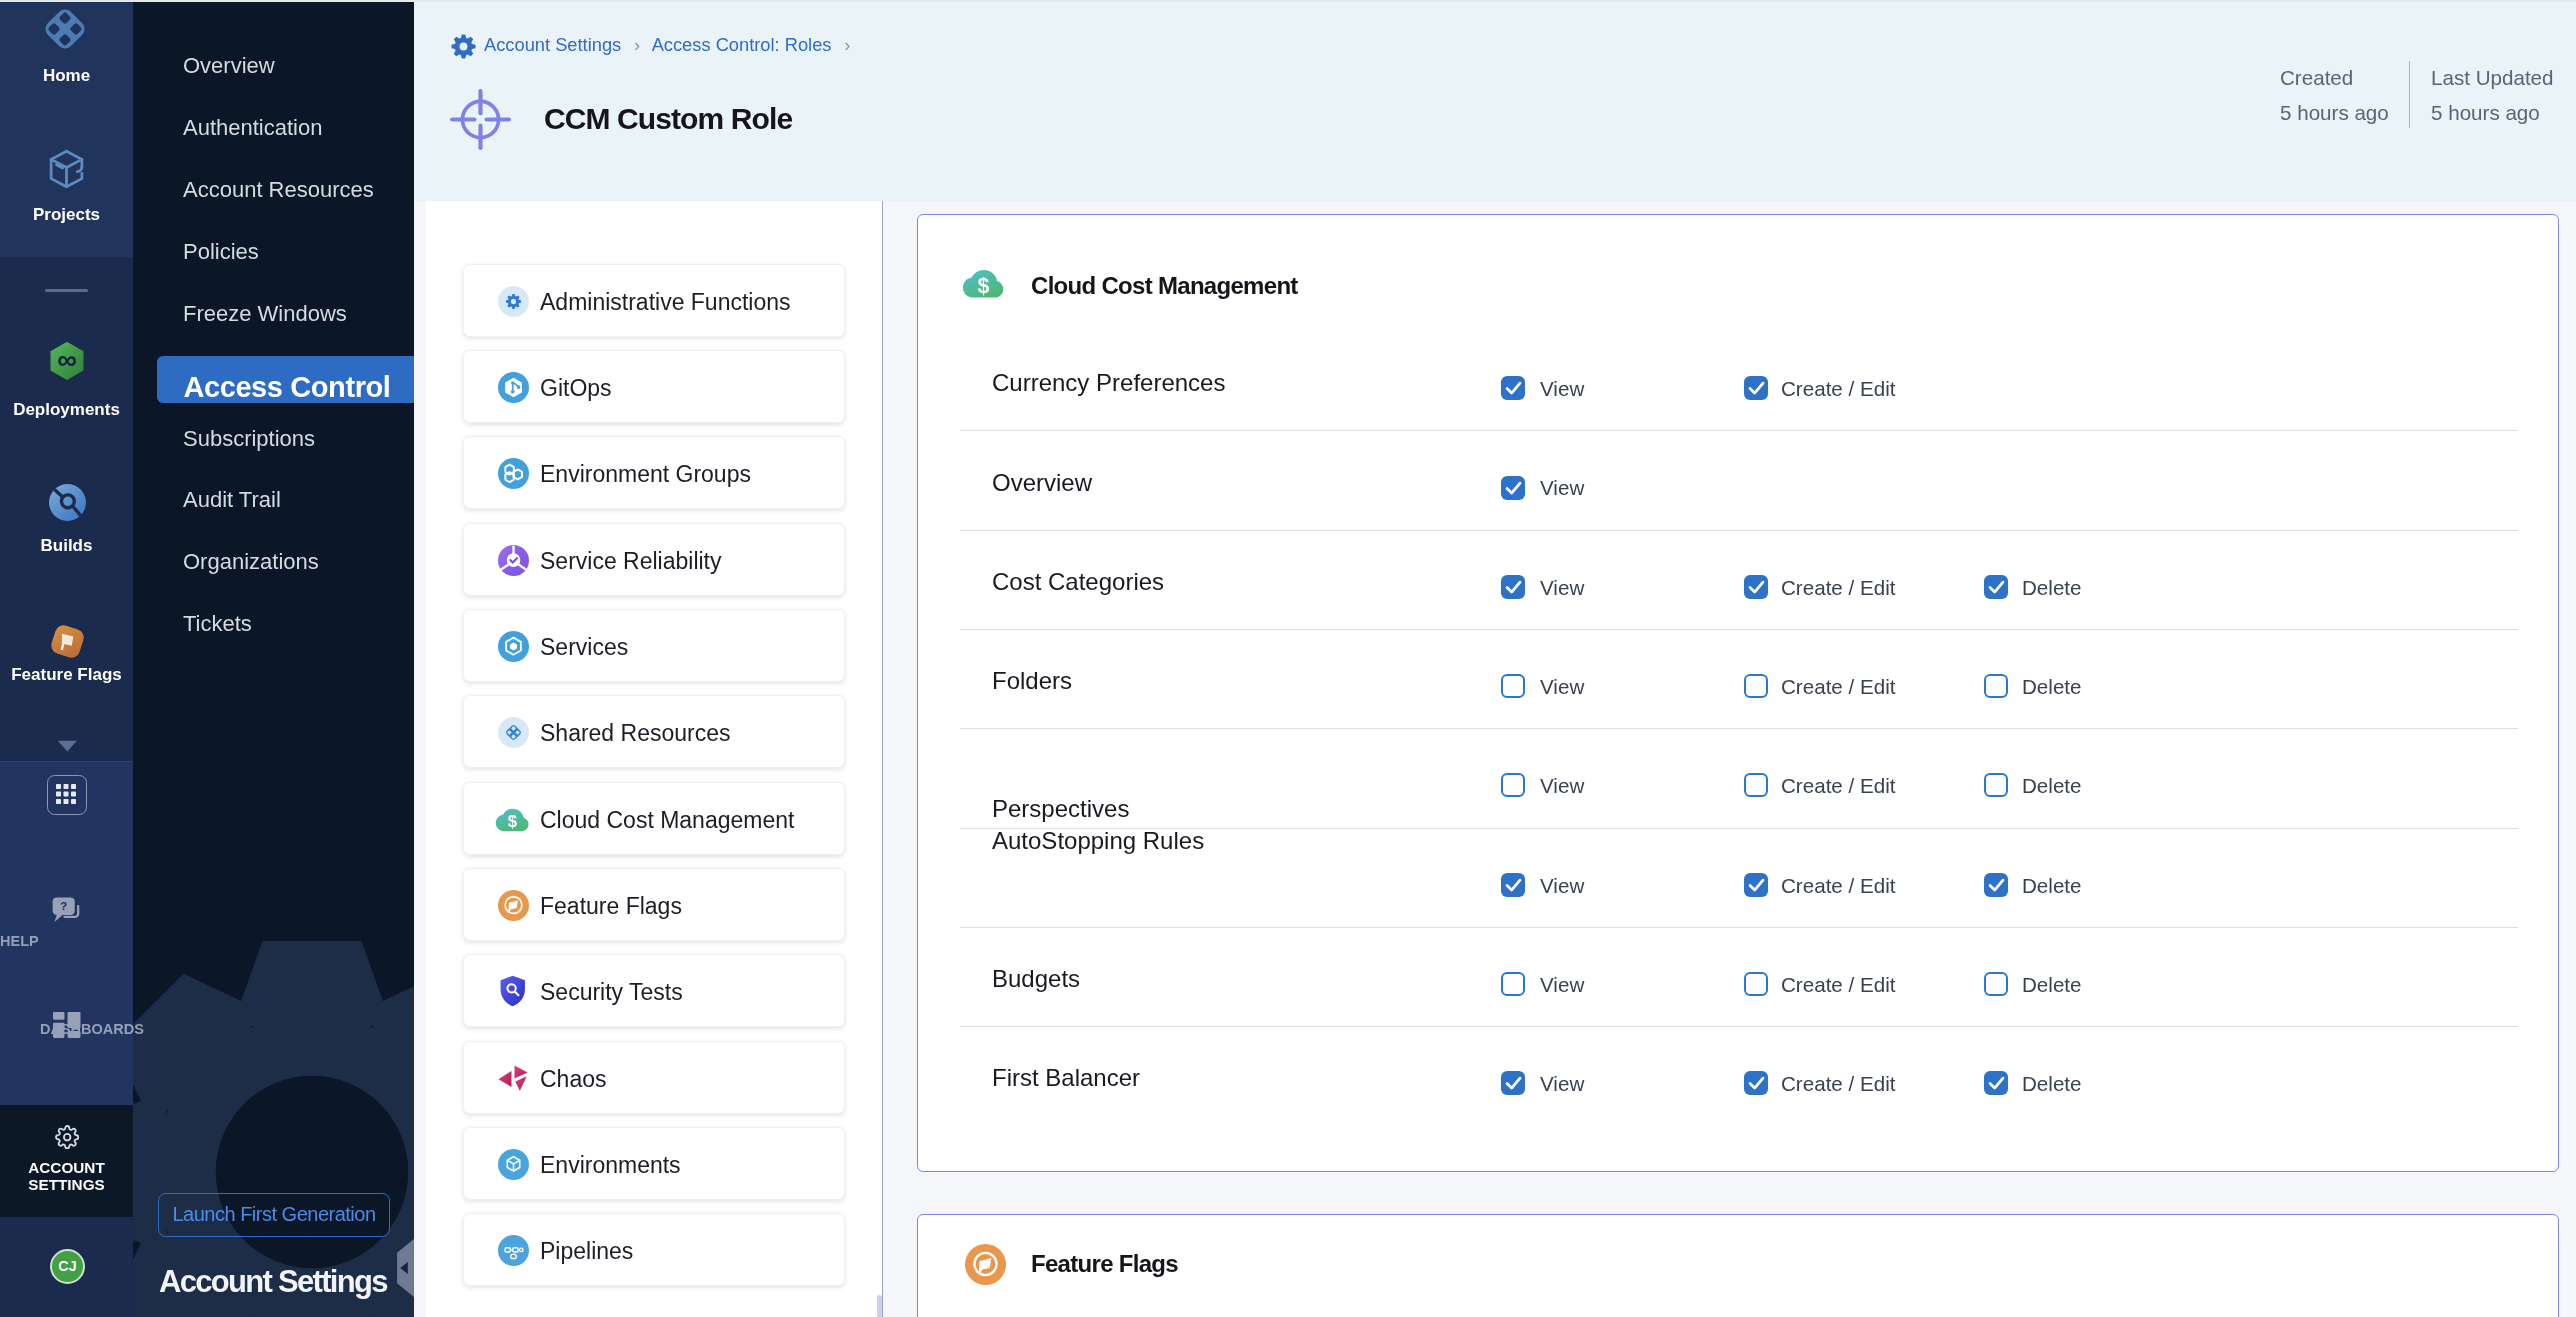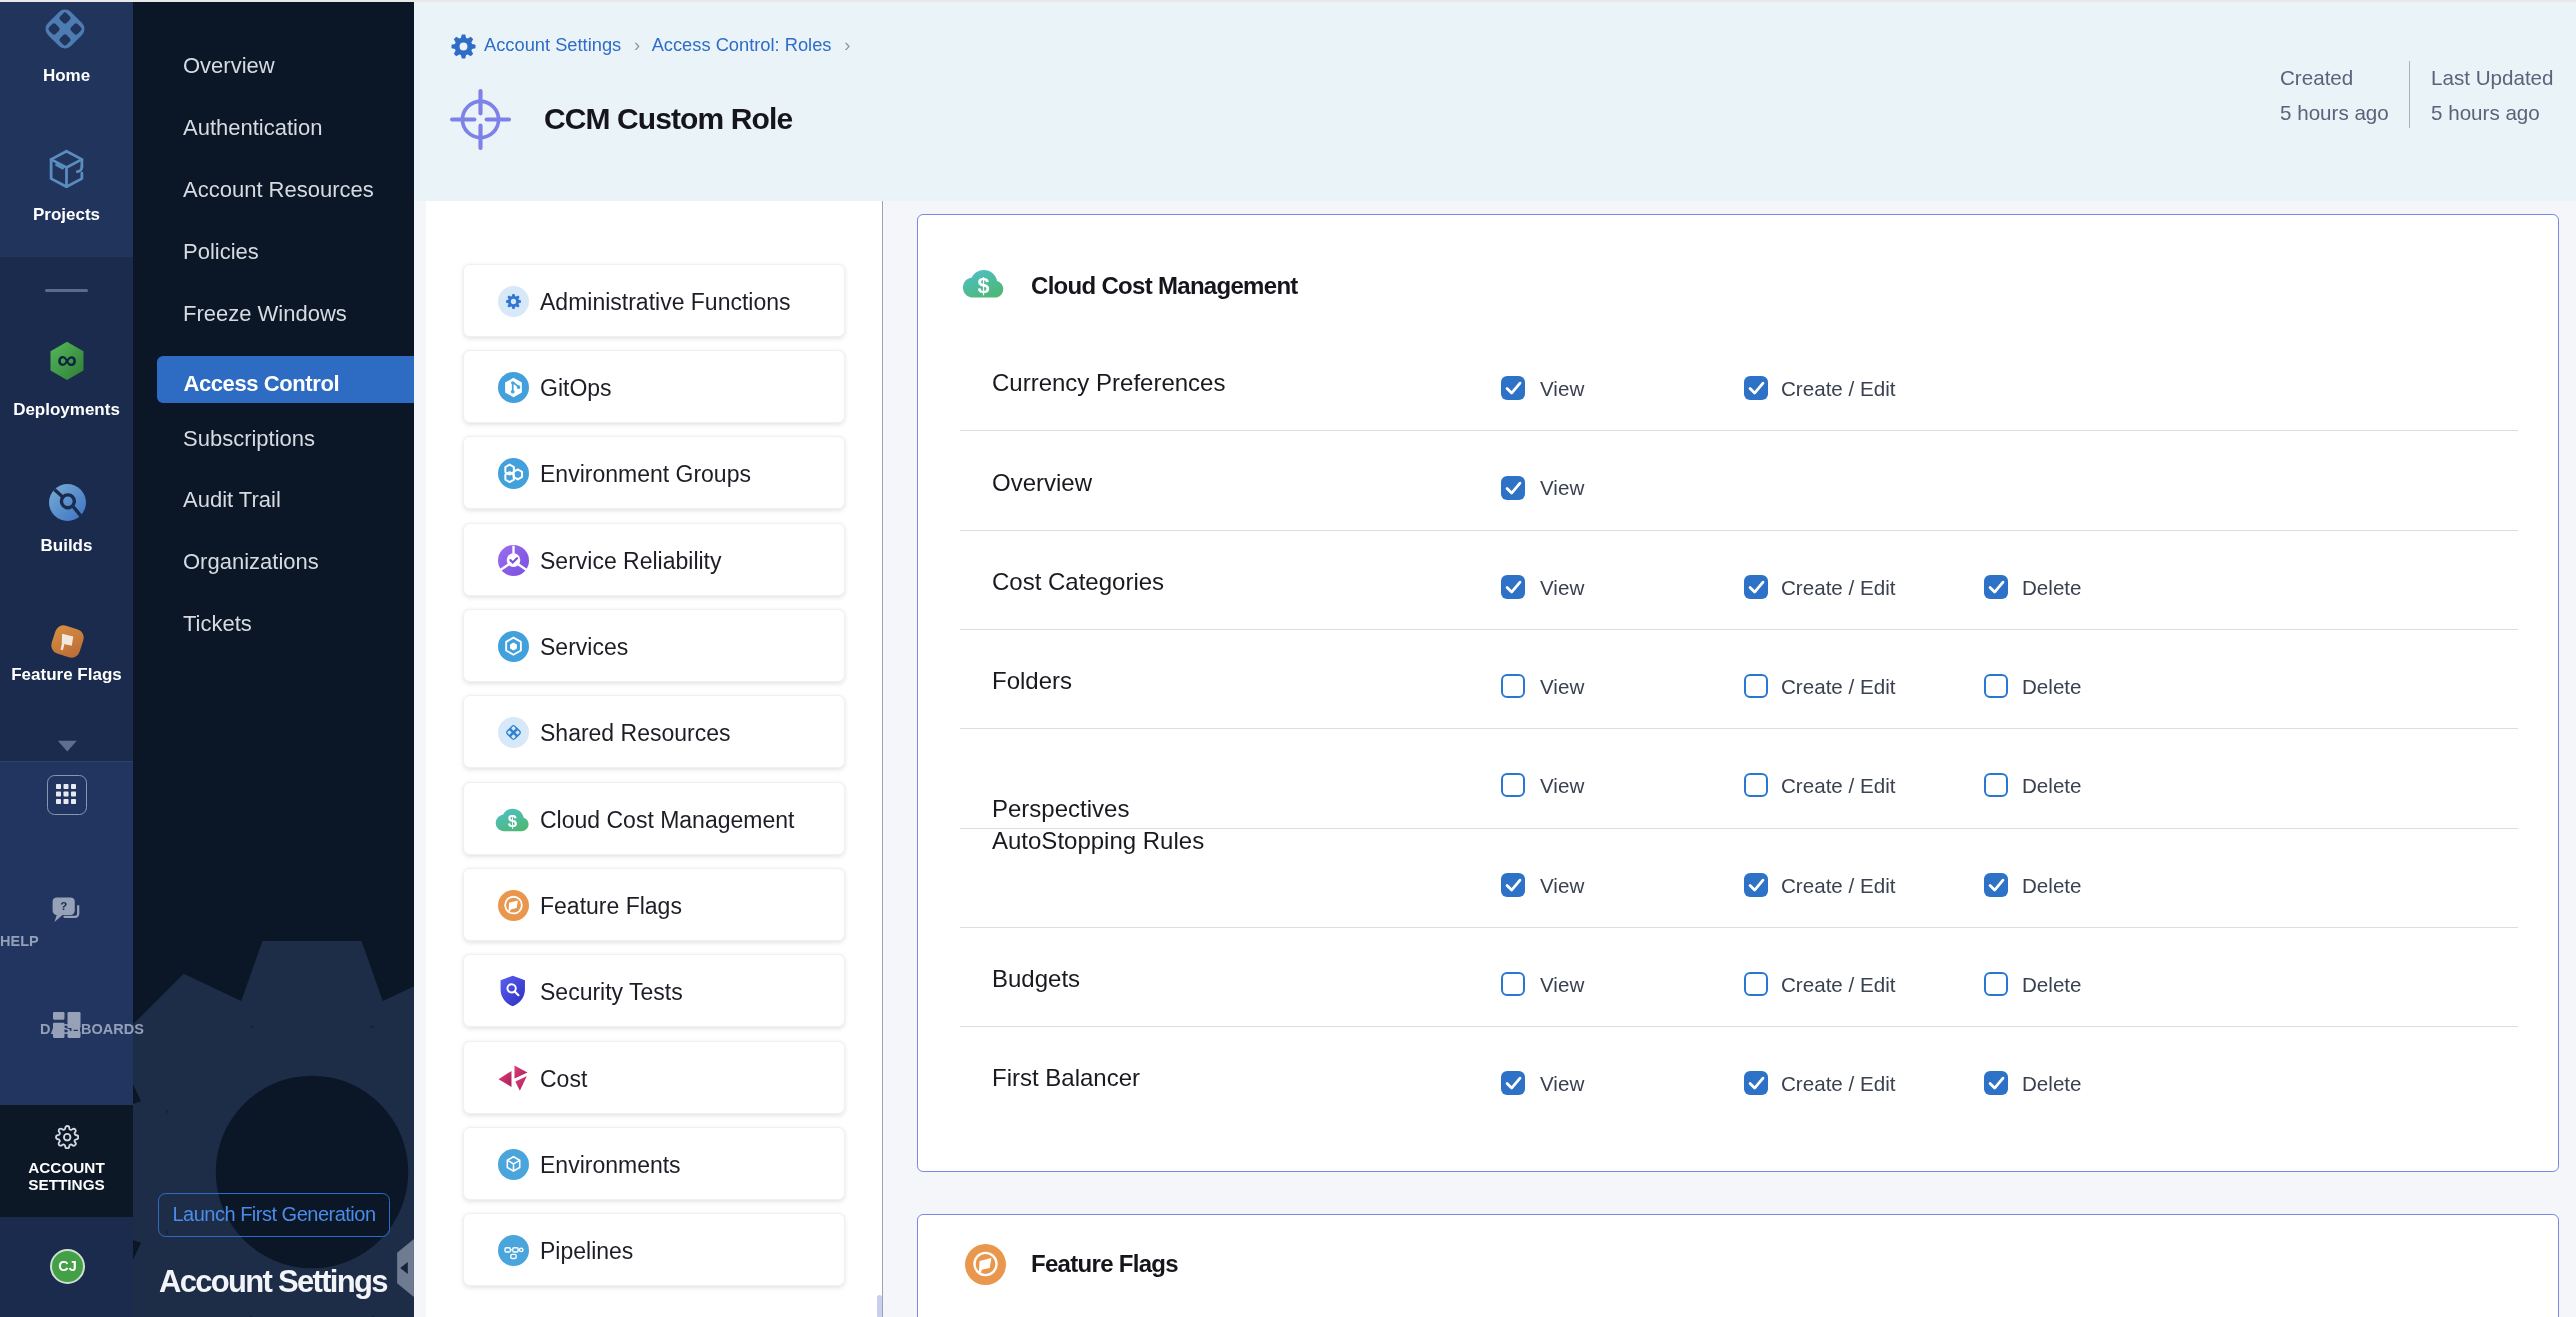--- a/index.html
+++ b/index.html
@@ -13,21 +13,21 @@
 .sb1-top { position:absolute; left:0; top:0; width:133px; height:257px; background:#21345c; }
 .sb1-mod { position:absolute; left:0; top:761px; width:133px; height:344px; background:#223560; border-top:0.8px solid #2e4168; }
 .sb1-acct { position:absolute; left:0; top:1105px; width:133px; height:112px; background:#0c1826; }
 .sb1 .lbl { position:absolute; width:133px; text-align:center; color:#ffffff; font-weight:bold; font-size:17px; }
 .sb1 .lbl2 { position:absolute; width:133px; text-align:left; color:#93a0b8; font-weight:bold; font-size:14.5px; }
 
 
 .sb2 { position:absolute; left:133px; top:0; width:281px; height:1318px; background:#0b1626; overflow:hidden; }
 .sb2 .mi { position:absolute; left:50px; width:229px; color:#d6dbe2; font-size:22px; }
 .sb2 .sel { position:absolute; left:24.4px; top:356px; width:257px; height:47px; background:#2e6bc3; border-radius:6.1px 0 0 6.1px; }
-.sb2 .sel-t { position:absolute; left:26px; top:14.5px; color:#ffffff; font-size:22px; font-weight:bold; letter-spacing:-0.4px; }
+.sb2 .sel-t { position:absolute; left:26px; top:14.5px; color:#ffffff; font-size:29px; font-weight:bold; letter-spacing:-0.4px; }
 .launchbtn { position:absolute; left:25px; top:1193px; width:232px; height:44px; border:1.5px solid #2f6cc8; border-radius:7.6px; color:#4b8ce8; font-size:20px; letter-spacing:-0.5px; text-align:center; line-height:41px; }
 .sb2-title { position:absolute; left:26px; top:1264px; color:#f2f4f7; font-size:31px; font-weight:bold; letter-spacing:-1.7px; }
 
 
 .hdr { position:absolute; left:414px; top:0; width:2162px; height:201px; background:#e9f3f8; }
 .crumb { position:absolute; left:37px; top:34px; font-size:18.3px; color:#2f6cc8; }
 .crumb .sep { color:#8b97a8; padding:0 7.6px; }
 .title { position:absolute; left:130px; top:102px; letter-spacing:-0.9px; font-size:30px; color:#15151b; font-weight:bold; }
 
 
@@ -199,21 +199,21 @@
                   <stop offset="1" stop-color="#a81e56"></stop>
                 </linearGradient>
               </defs>
               <g fill="url(#chg)">
                 <path d="M2 21L19 10L19 31z"></path>
                 <path d="M23 3L40 12L23 20z"></path>
                 <path d="M24 24L39 17L30 36z"></path>
               </g>
             </svg>
         </div>
-        <div class="ct">Cost</div>
+        <div class="ct">Chaos</div>
       </div>
       <div class="card" style="top:926px;">
         <div class="ci circ40" style="background:#4aa5dc;">
           <svg width="31" height="31" viewBox="0 0 40 40" fill="none" stroke="#ffffff" stroke-width="2">
               <path d="M20 10l8 4.6v9.2L20 28.4l-8-4.6v-9.2z"></path>
               <path d="M12 14.6l8 4.6 8-4.6M20 19.2v9.2"></path>
             </svg>
         </div>
         <div class="ct">Environments</div>
       </div>

